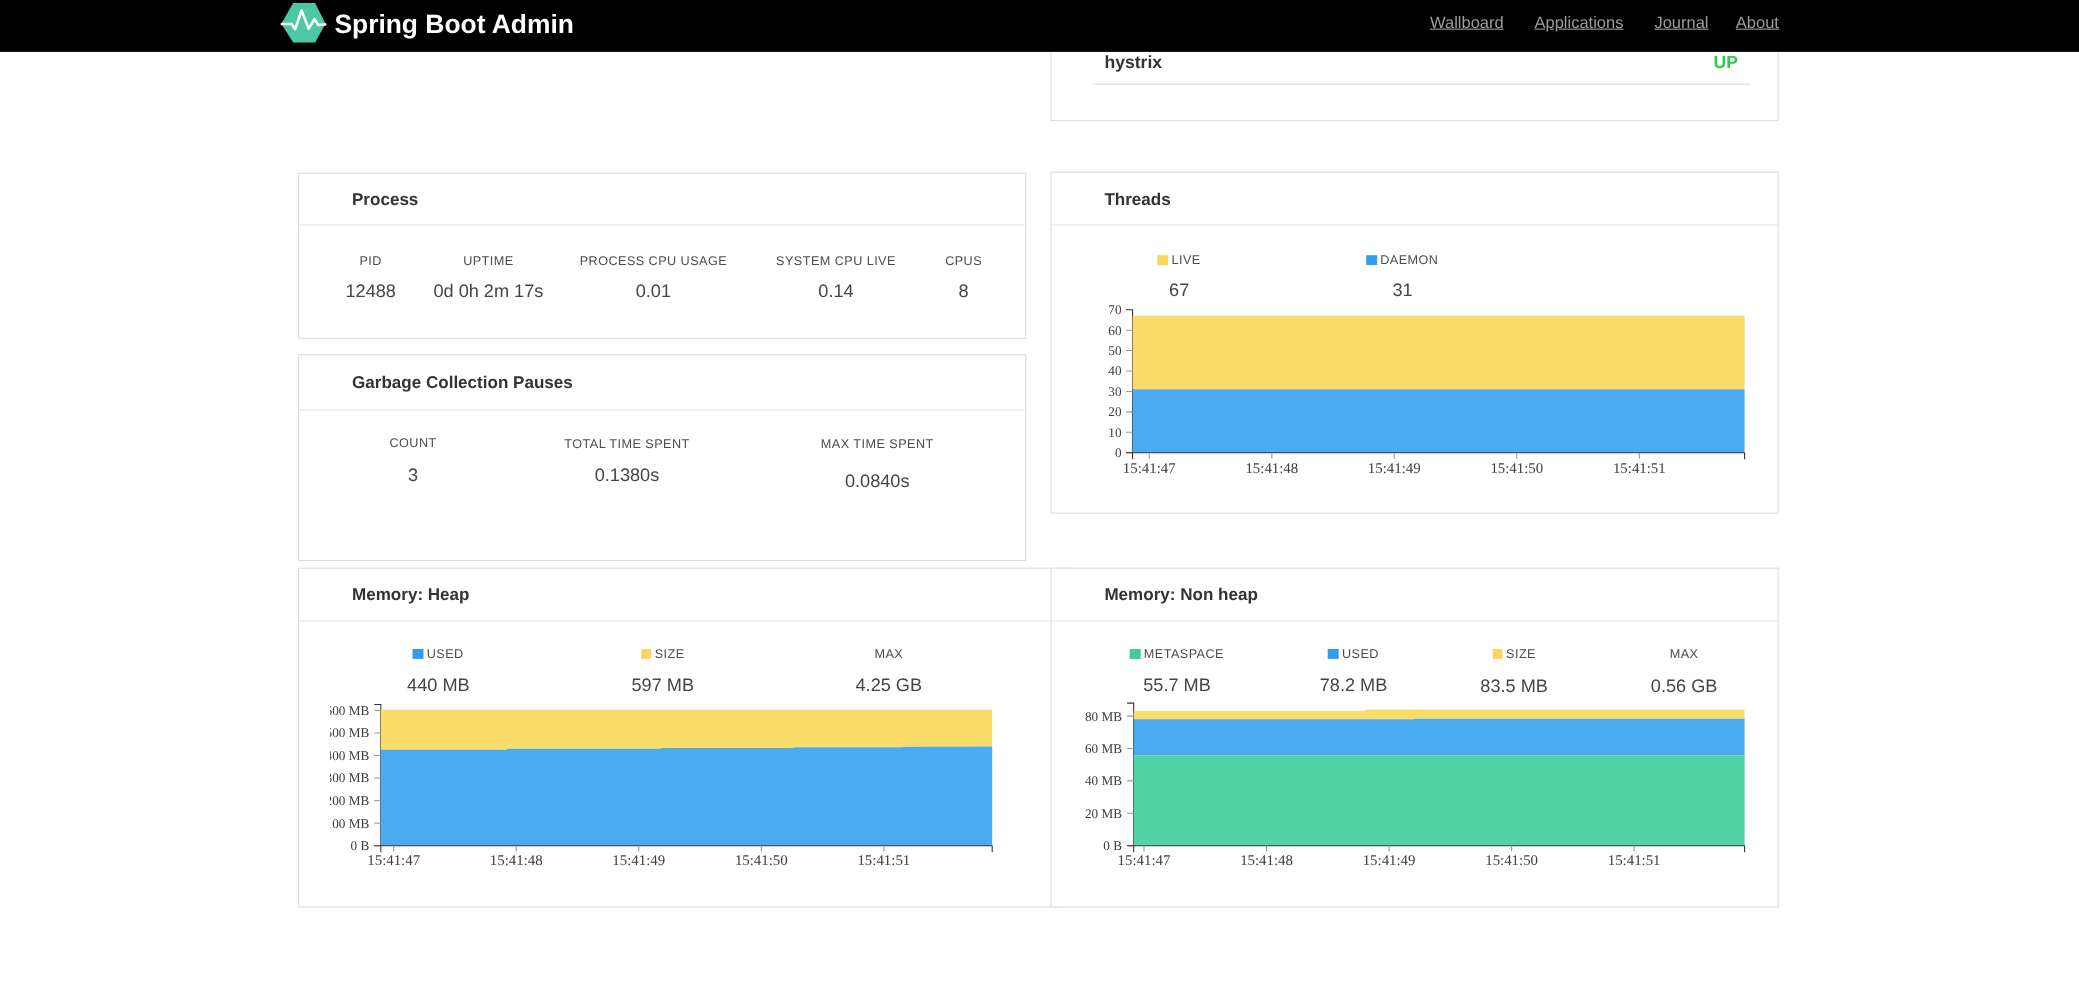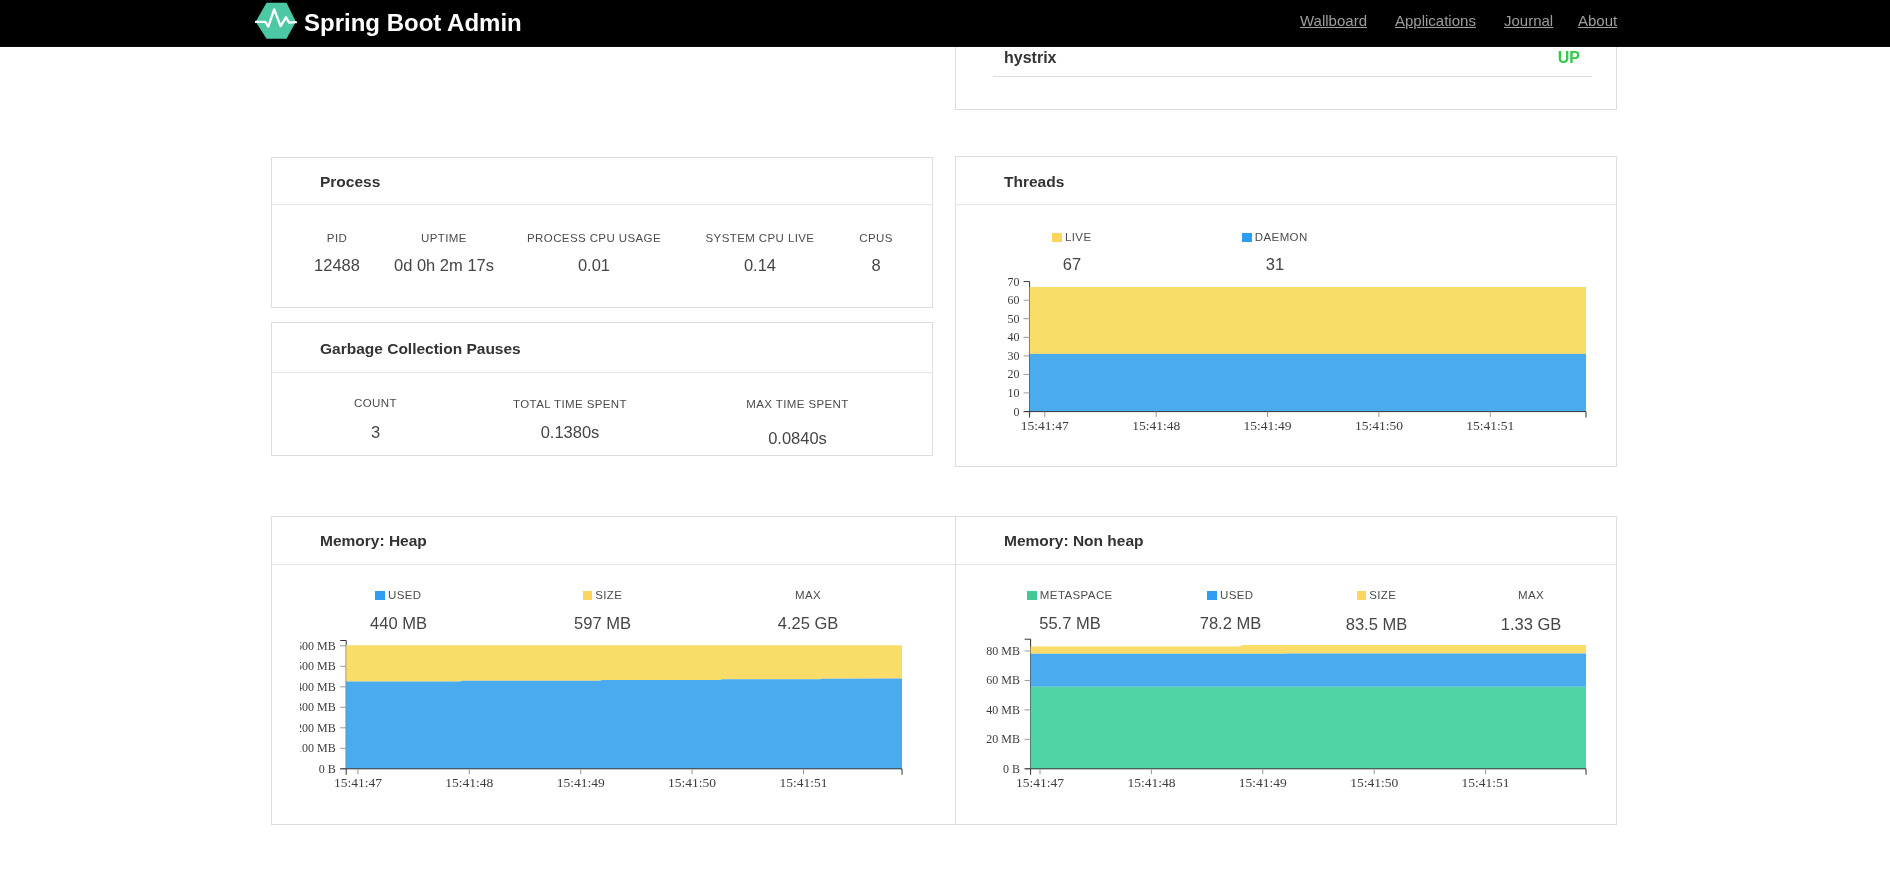--- a/index.html
+++ b/index.html
@@ -69,21 +69,21 @@
   <div class="col" style="left:415px;top:0;width:146px;height:100%;">
     <div class="lab" style="top:72px;">SYSTEM CPU LIVE</div>
     <div class="val" style="top:96px;">0.14</div>
   </div>
   <div class="col" style="left:561px;top:0;width:86px;height:100%;">
     <div class="lab" style="top:72px;">CPUS</div>
     <div class="val" style="top:96px;">8</div>
   </div>
 </div>
 
-<div class="panel" style="left:271px; top:322px; width:662px; height:134px;">
+<div class="panel" style="left:271px; top:322px; width:662px; height:188px;">
   <div class="ptitle" style="top:14px;">Garbage Collection Pauses</div>
   <div class="pdiv" style="top:49px;"></div>
   <div class="col" style="left:15px;top:0;width:177px;height:100%;">
     <div class="lab" style="top:72px;">COUNT</div>
     <div class="val" style="top:98px;">3</div>
   </div>
   <div class="col" style="left:192px;top:0;width:212px;height:100%;">
     <div class="lab" style="top:73px;">TOTAL TIME SPENT</div>
     <div class="val" style="top:98px;">0.1380s</div>
   </div>
@@ -212,21 +212,21 @@
   <div class="col" style="left:212px;top:0;width:125px;height:200px;">
     <div class="lab" style="top:70px;"><span class="sw" style="background:#2e9df2;"></span>USED</div>
     <div class="val" style="top:95px;">78.2 MB</div>
   </div>
   <div class="col" style="left:337px;top:0;width:167px;height:200px;">
     <div class="lab" style="top:70px;"><span class="sw" style="background:#fbd55c;"></span>SIZE</div>
     <div class="val" style="top:96px;">83.5 MB</div>
   </div>
   <div class="col" style="left:504px;top:0;width:142px;height:200px;">
     <div class="lab" style="top:70px;">MAX</div>
-    <div class="val" style="top:96px;">1.33 GB</div>
+    <div class="val" style="top:96px;">0.56 GB</div>
   </div>
   <svg class="chart" style="left:29px;top:118px;" width="620" height="165">
     <path d="M39.6,4.2 H45.6 V133.8" fill="none" stroke="#333"></path>
     <g stroke="#999">
       <line x1="39.6" x2="45.6" y1="16" y2="16"></line>
       <line x1="39.6" x2="45.6" y1="45.45" y2="45.45"></line>
       <line x1="39.6" x2="45.6" y1="74.9" y2="74.9"></line>
       <line x1="39.6" x2="45.6" y1="104.35" y2="104.35"></line>
       <line x1="39.6" x2="45.6" y1="133.8" y2="133.8"></line>
     </g>

